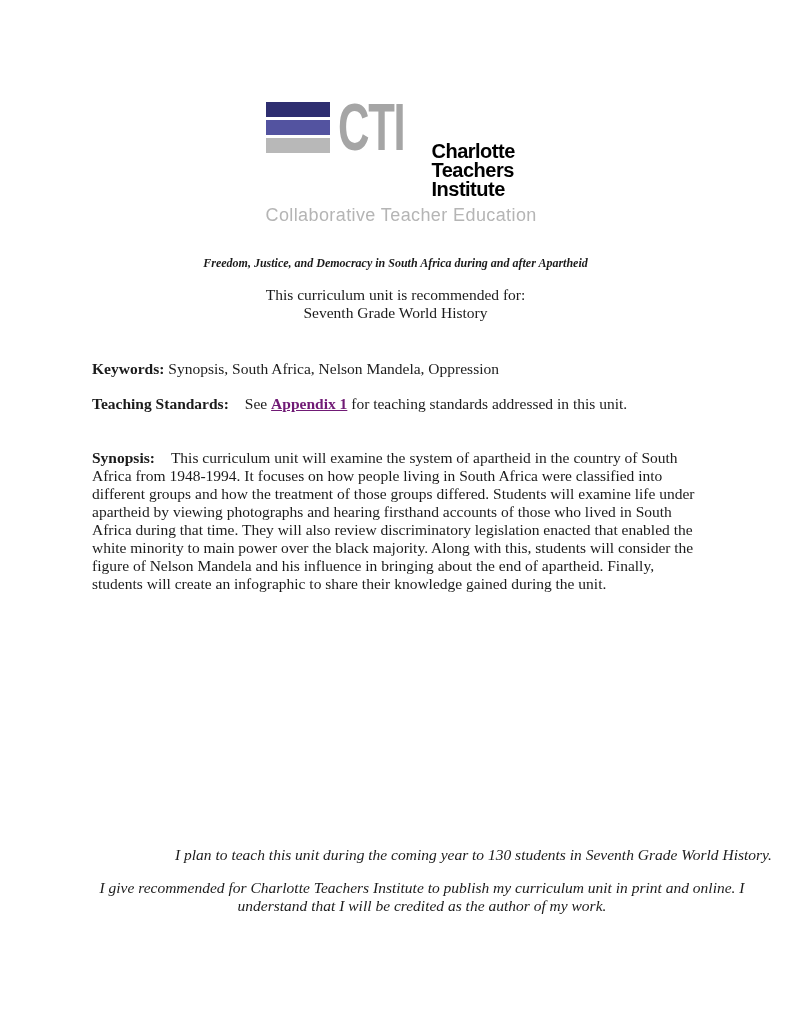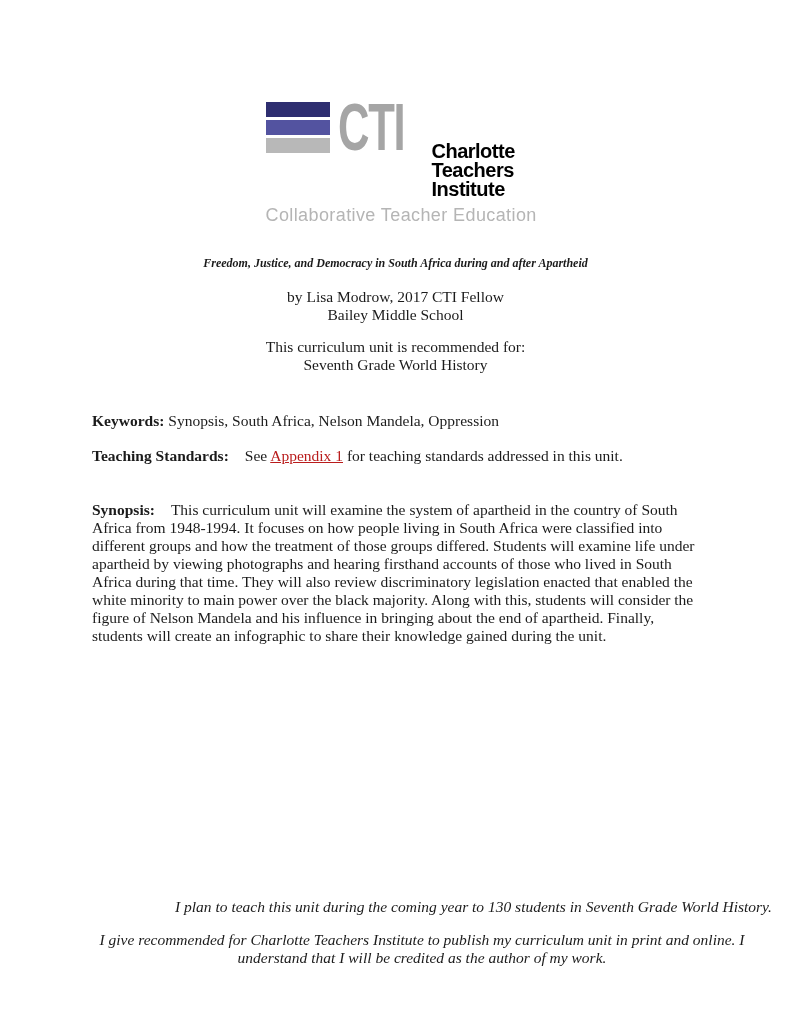--- a/index.html
+++ b/index.html
@@ -120,26 +120,25 @@
         <span>Charlotte</span>
         <span>Teachers</span>
         <span>Institute</span>
       </div>
     </div>
     <div class="logo-tagline" style="color: rgb(181, 181, 181);">Collaborative Teacher Education</div>
   </div>
 
   <p class="title">Freedom, Justice, and Democracy in South Africa during and after Apartheid</p>
 
-  <p class="center-block byline-group"><span>by Lisa Modrow, 2017 CTI Fellow</span><br><span>Bailey Middle School</span></p>
 
   <p class="center-block recommended-group"><span>This curriculum unit is recommended for:</span><br><span>Seventh Grade World History</span></p>
 
   <p class="keywords-line"><span class="label">Keywords:</span><span>Synopsis, South Africa, Nelson Mandela, Oppression</span></p>
 
-  <p class="standards-line"><span class="label-wide">Teaching Standards:</span><span>See </span><a class="doc-link" style="color: #b91c1c;">Appendix 1</a><span> for teaching standards addressed in this unit.</span></p>
+  <p class="standards-line"><span class="label-wide">Teaching Standards:</span><span>See </span><a class="doc-link" style="color: #701a75; font-weight: bold;">Appendix 1</a><span> for teaching standards addressed in this unit.</span></p>
 
   <p class="synopsis"><span class="label-wide">Synopsis:</span><span>This curriculum unit will examine the system of apartheid in the country of South Africa from 1948-1994.  It focuses on how people living in South Africa were classified into different groups and how the treatment of those groups differed.  Students will examine life under apartheid by viewing photographs and hearing firsthand accounts of those who lived in South Africa during that time. They will also review discriminatory legislation enacted that enabled the white minority to main power over the black majority.  Along with this, students will consider the figure of Nelson Mandela and his influence in bringing about the end of apartheid.  Finally, students will create an infographic to share their knowledge gained during the unit.</span></p>
 
   <p class="footer-teach">I plan to teach this unit during the coming year to 130 students in Seventh Grade World History.</p>
   <p class="footer-permission">I give recommended for Charlotte Teachers Institute to publish my curriculum unit in print and online. I understand that I will be credited as the author of my work.</p>
 
 </div>
 
 </body></html>

